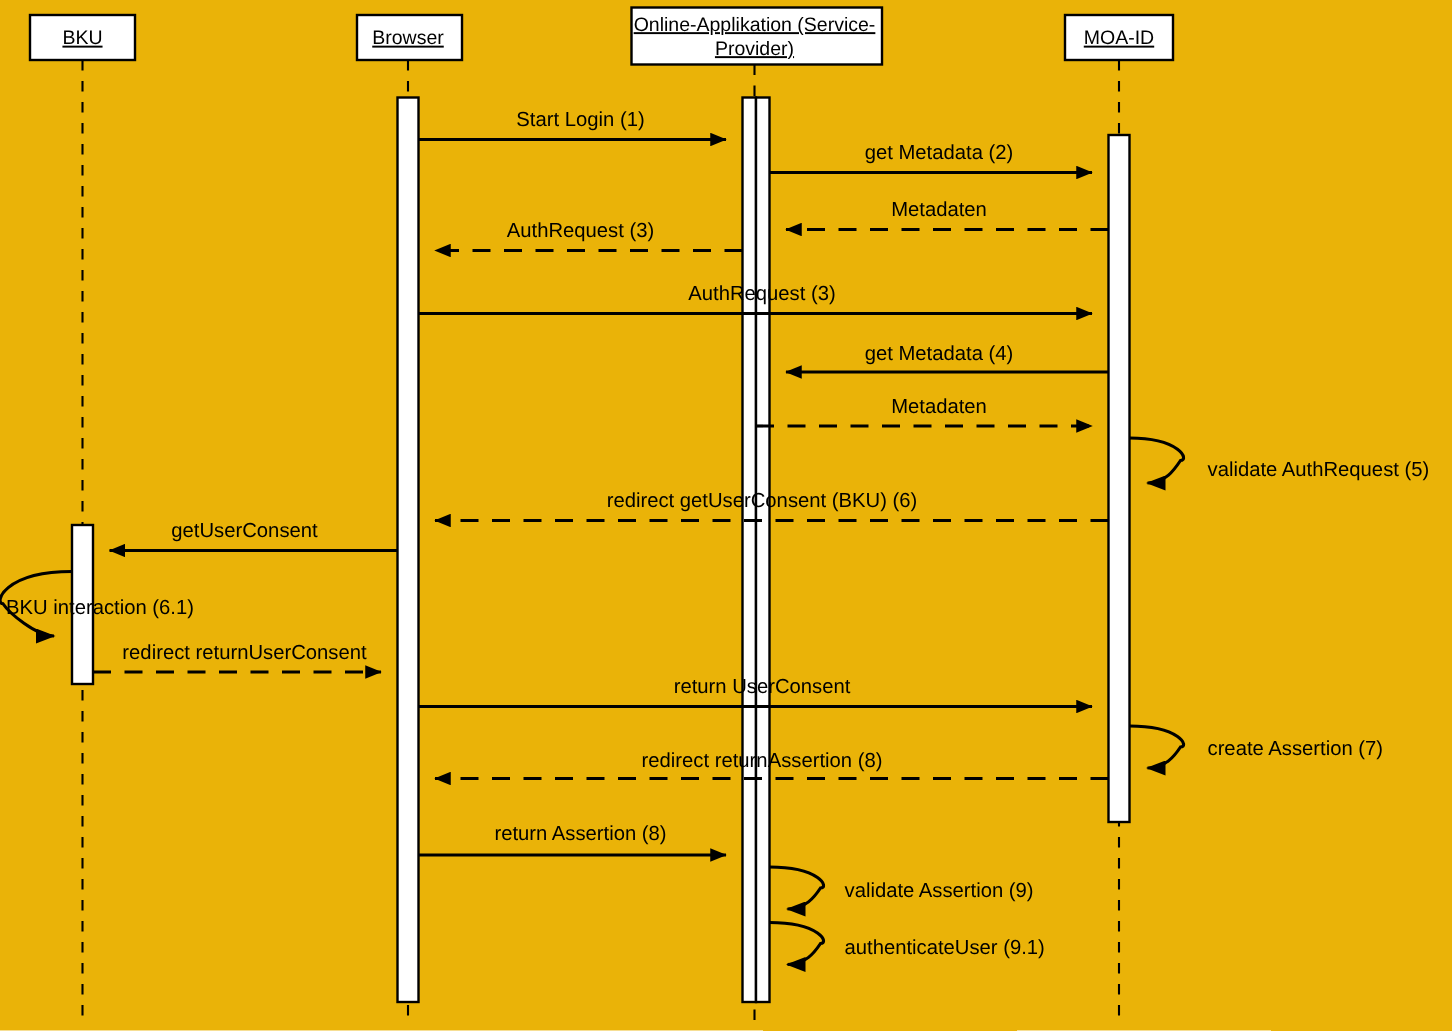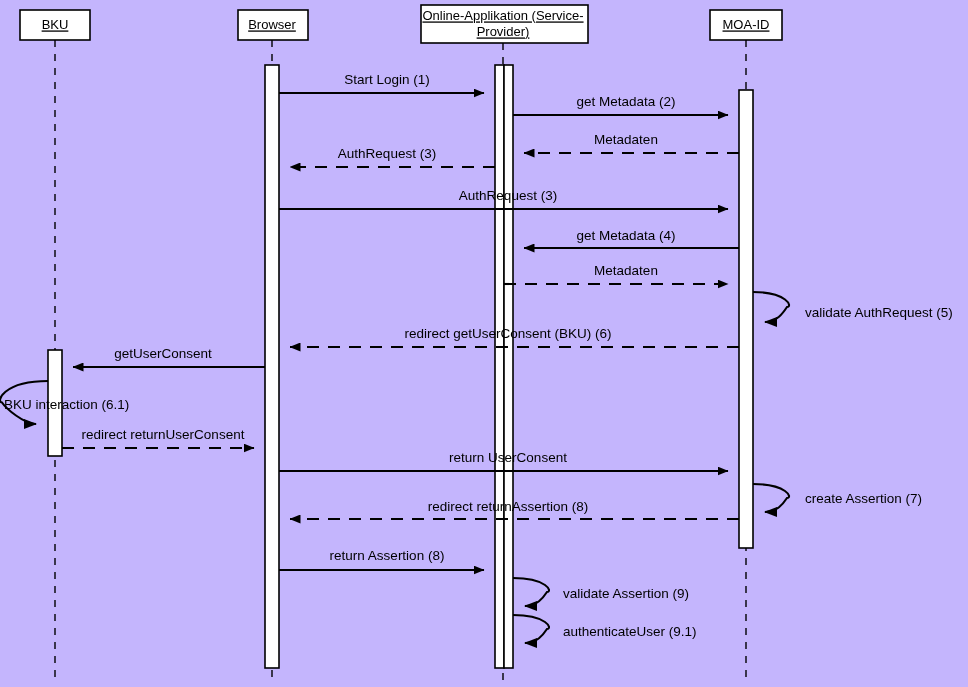--- a/index.html
+++ b/index.html
@@ -9,21 +9,21 @@
     background: #ffffff;
   }
   body {
     font-family: "Liberation Sans", sans-serif;
     color: #000000;
   }
   #diagram-root {
     position: relative;
     width: 968px;
     height: 687px;
-    background: #c4b5fd;
+    background: #eab308;
     overflow: hidden;
   }
   #diagram-svg {
     position: absolute;
     left: 0;
     top: 0;
     width: 968px;
     height: 687px;
   }
   .lifeline-title {

